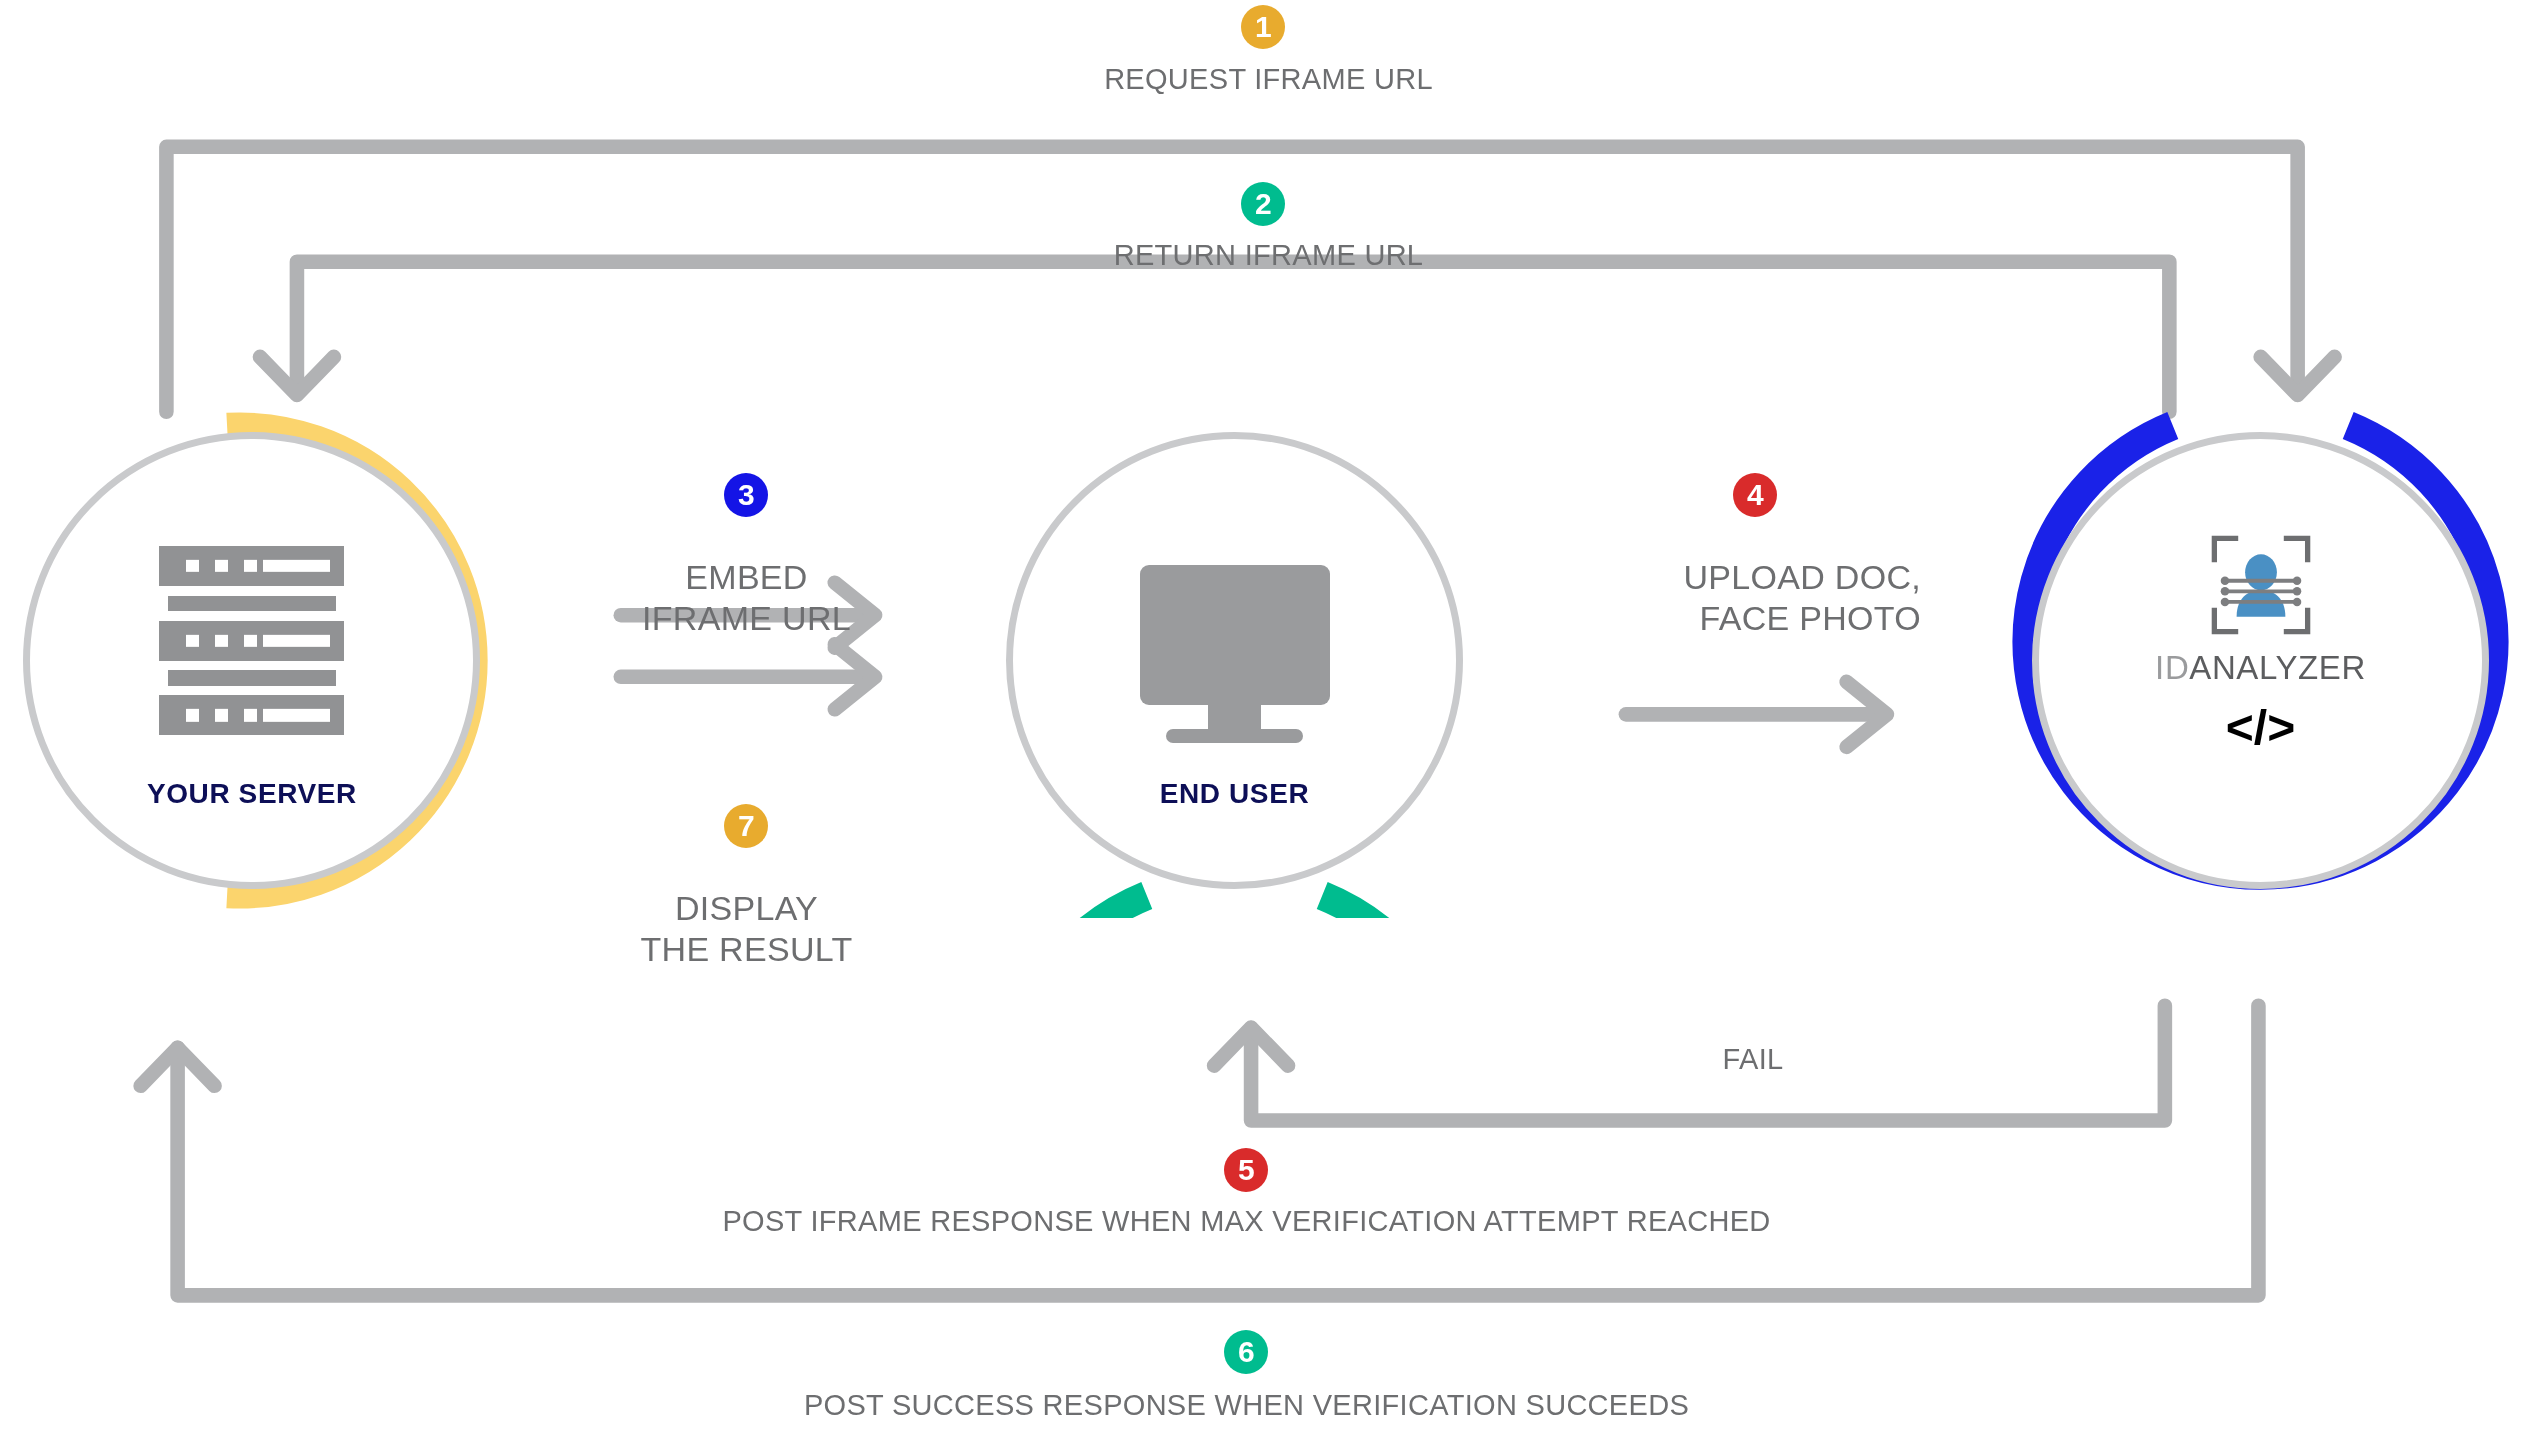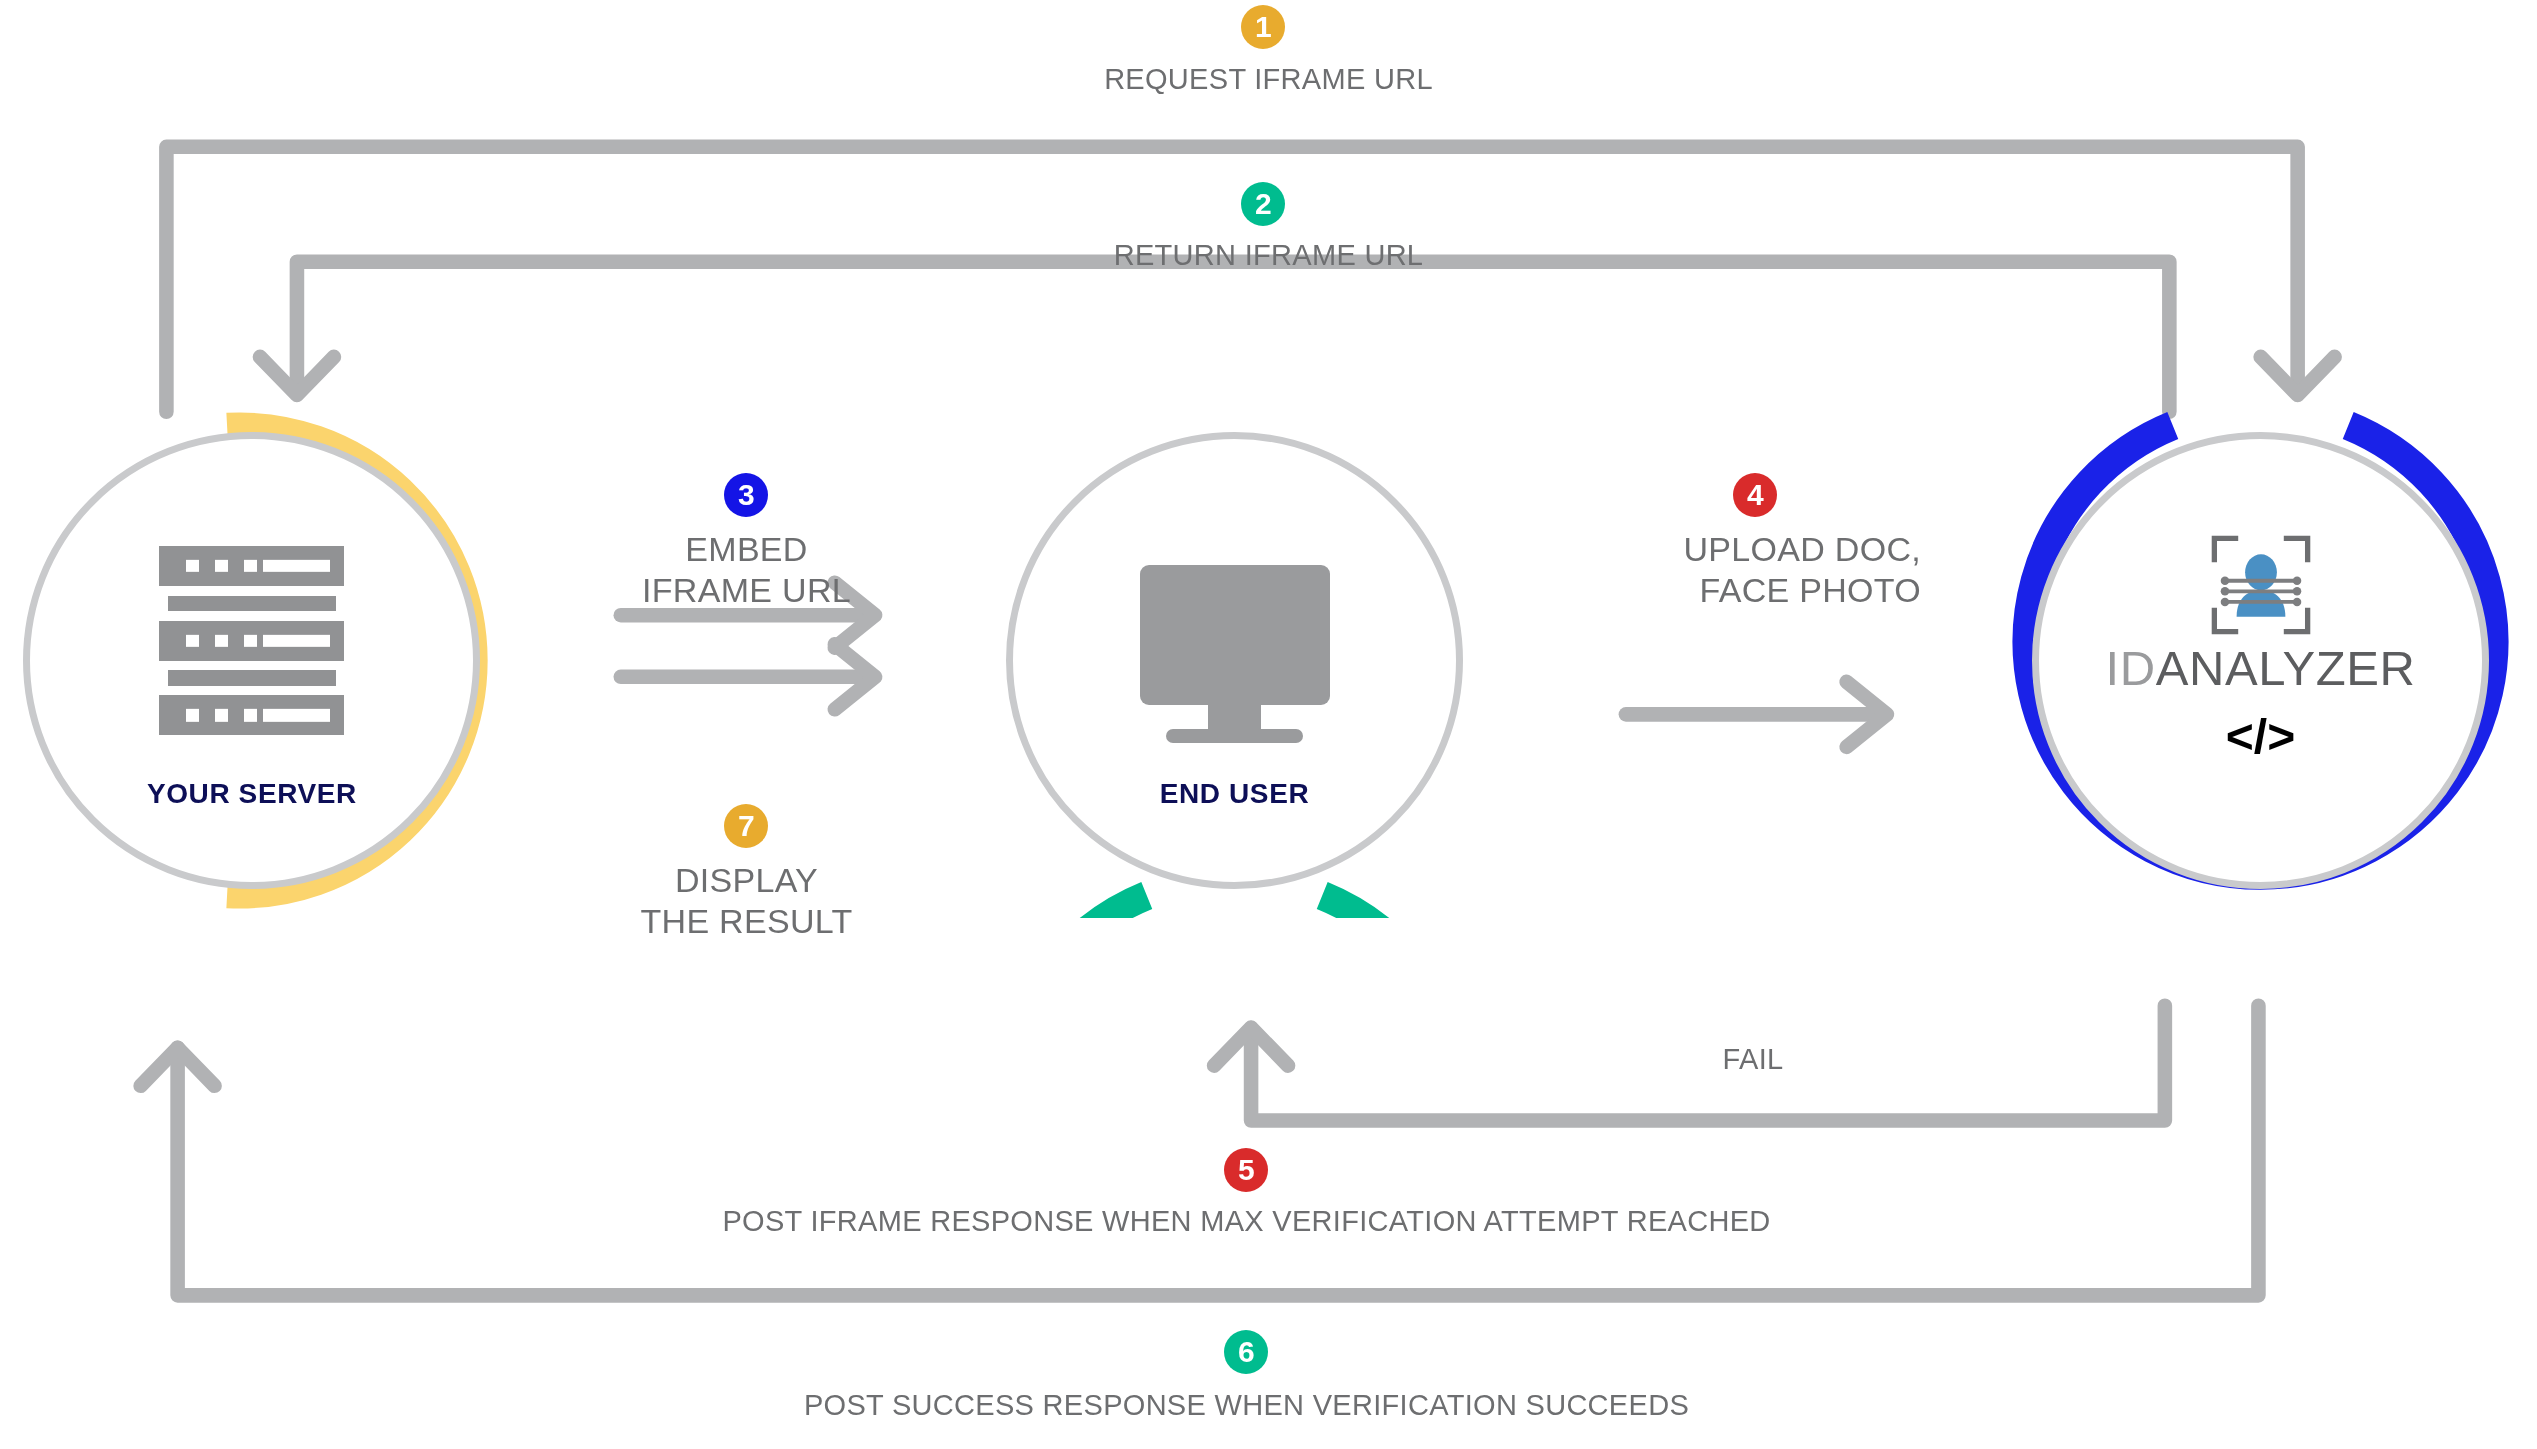--- a/index.html
+++ b/index.html
@@ -38,21 +38,21 @@
   .caption {
     position: absolute;
     color: #6d6e70;
     font-size: 29px;
     font-weight: normal;
     line-height: 1.22;
     text-align: center;
     white-space: pre-line;
     letter-spacing: 0.3px;
   }
-  .caption.small { font-size: 34px; }
+  .caption.small { font-size: 34px; margin-top: 28px; }
   
   .node {
     position: absolute;
     width: 515px;
     height: 515px;
   }
   .node .ring-gray {
     position: absolute;
     left: 29px; top: 29px;
     width: 457px; height: 457px;
@@ -101,23 +101,24 @@
   .mon-screen {
     width: 190px; height: 140px;
     background: #9a9b9d;
     border-radius: 9px;
     margin: 0 auto;
   }
   .mon-neck { width: 53px; height: 23.5px; background: #9a9b9d; margin: 0 auto; }
   .mon-base { width: 137px; height: 14.6px; background: #9a9b9d; border-radius: 7.3px; margin: 0 auto; }
   
   .brand-word {
-    font-size: 49px;
+    font-size: 33px;
     font-weight: normal;
     letter-spacing: 0.6px;
+    margin-top: 9px;
   }
   .brand-word .w1 { color: #9a9b9d; }
   .brand-word .w2 { color: #5c5d5f; }
   .brand-code {
     font-size: 48px;
     font-weight: bold;
     color: #000000;
     margin-top: 13.4px;
     font-family: "Liberation Sans", sans-serif;
   }

